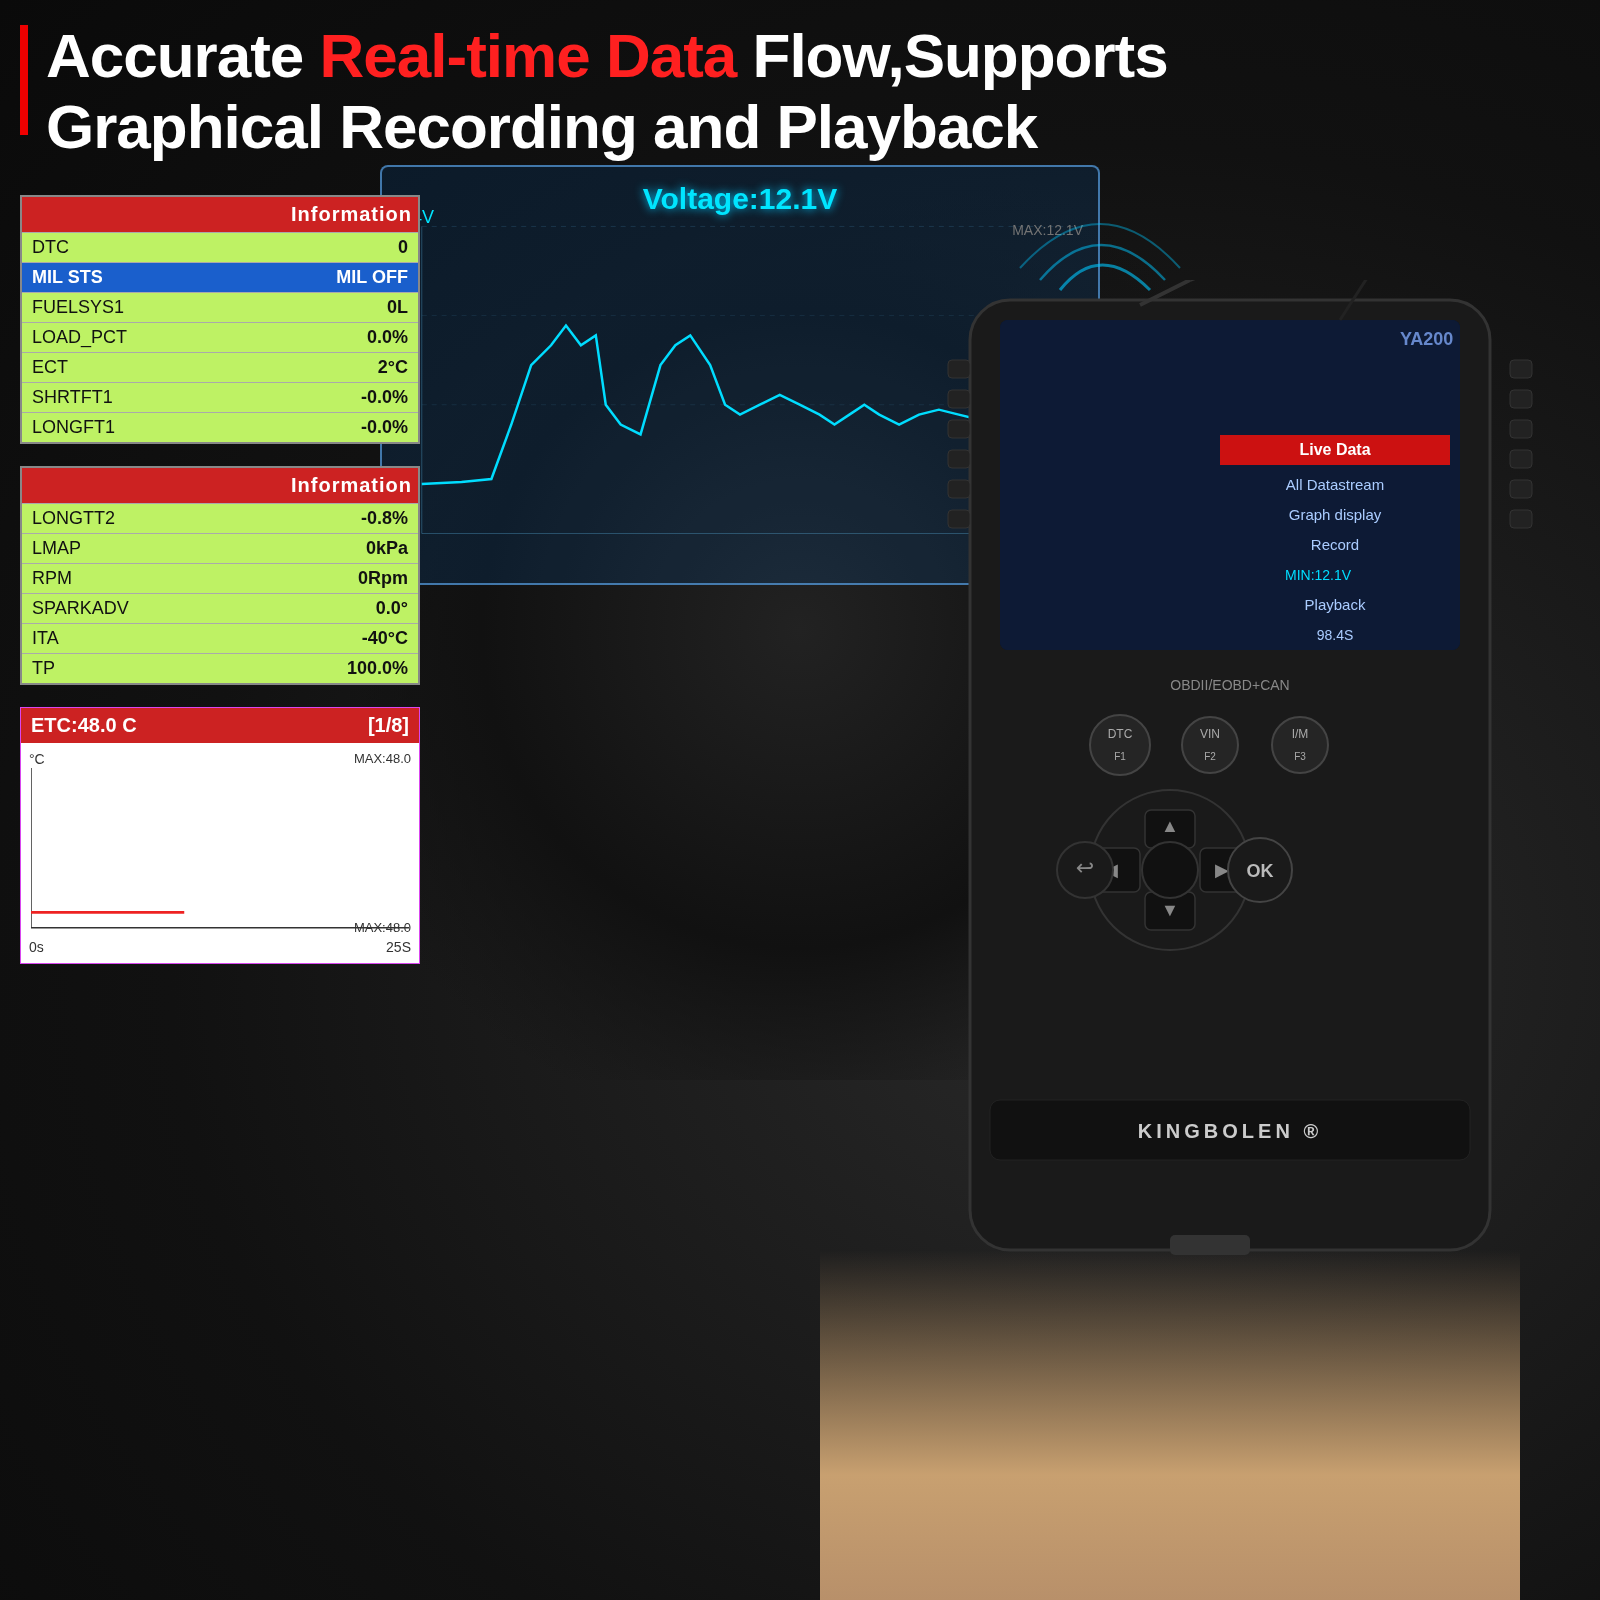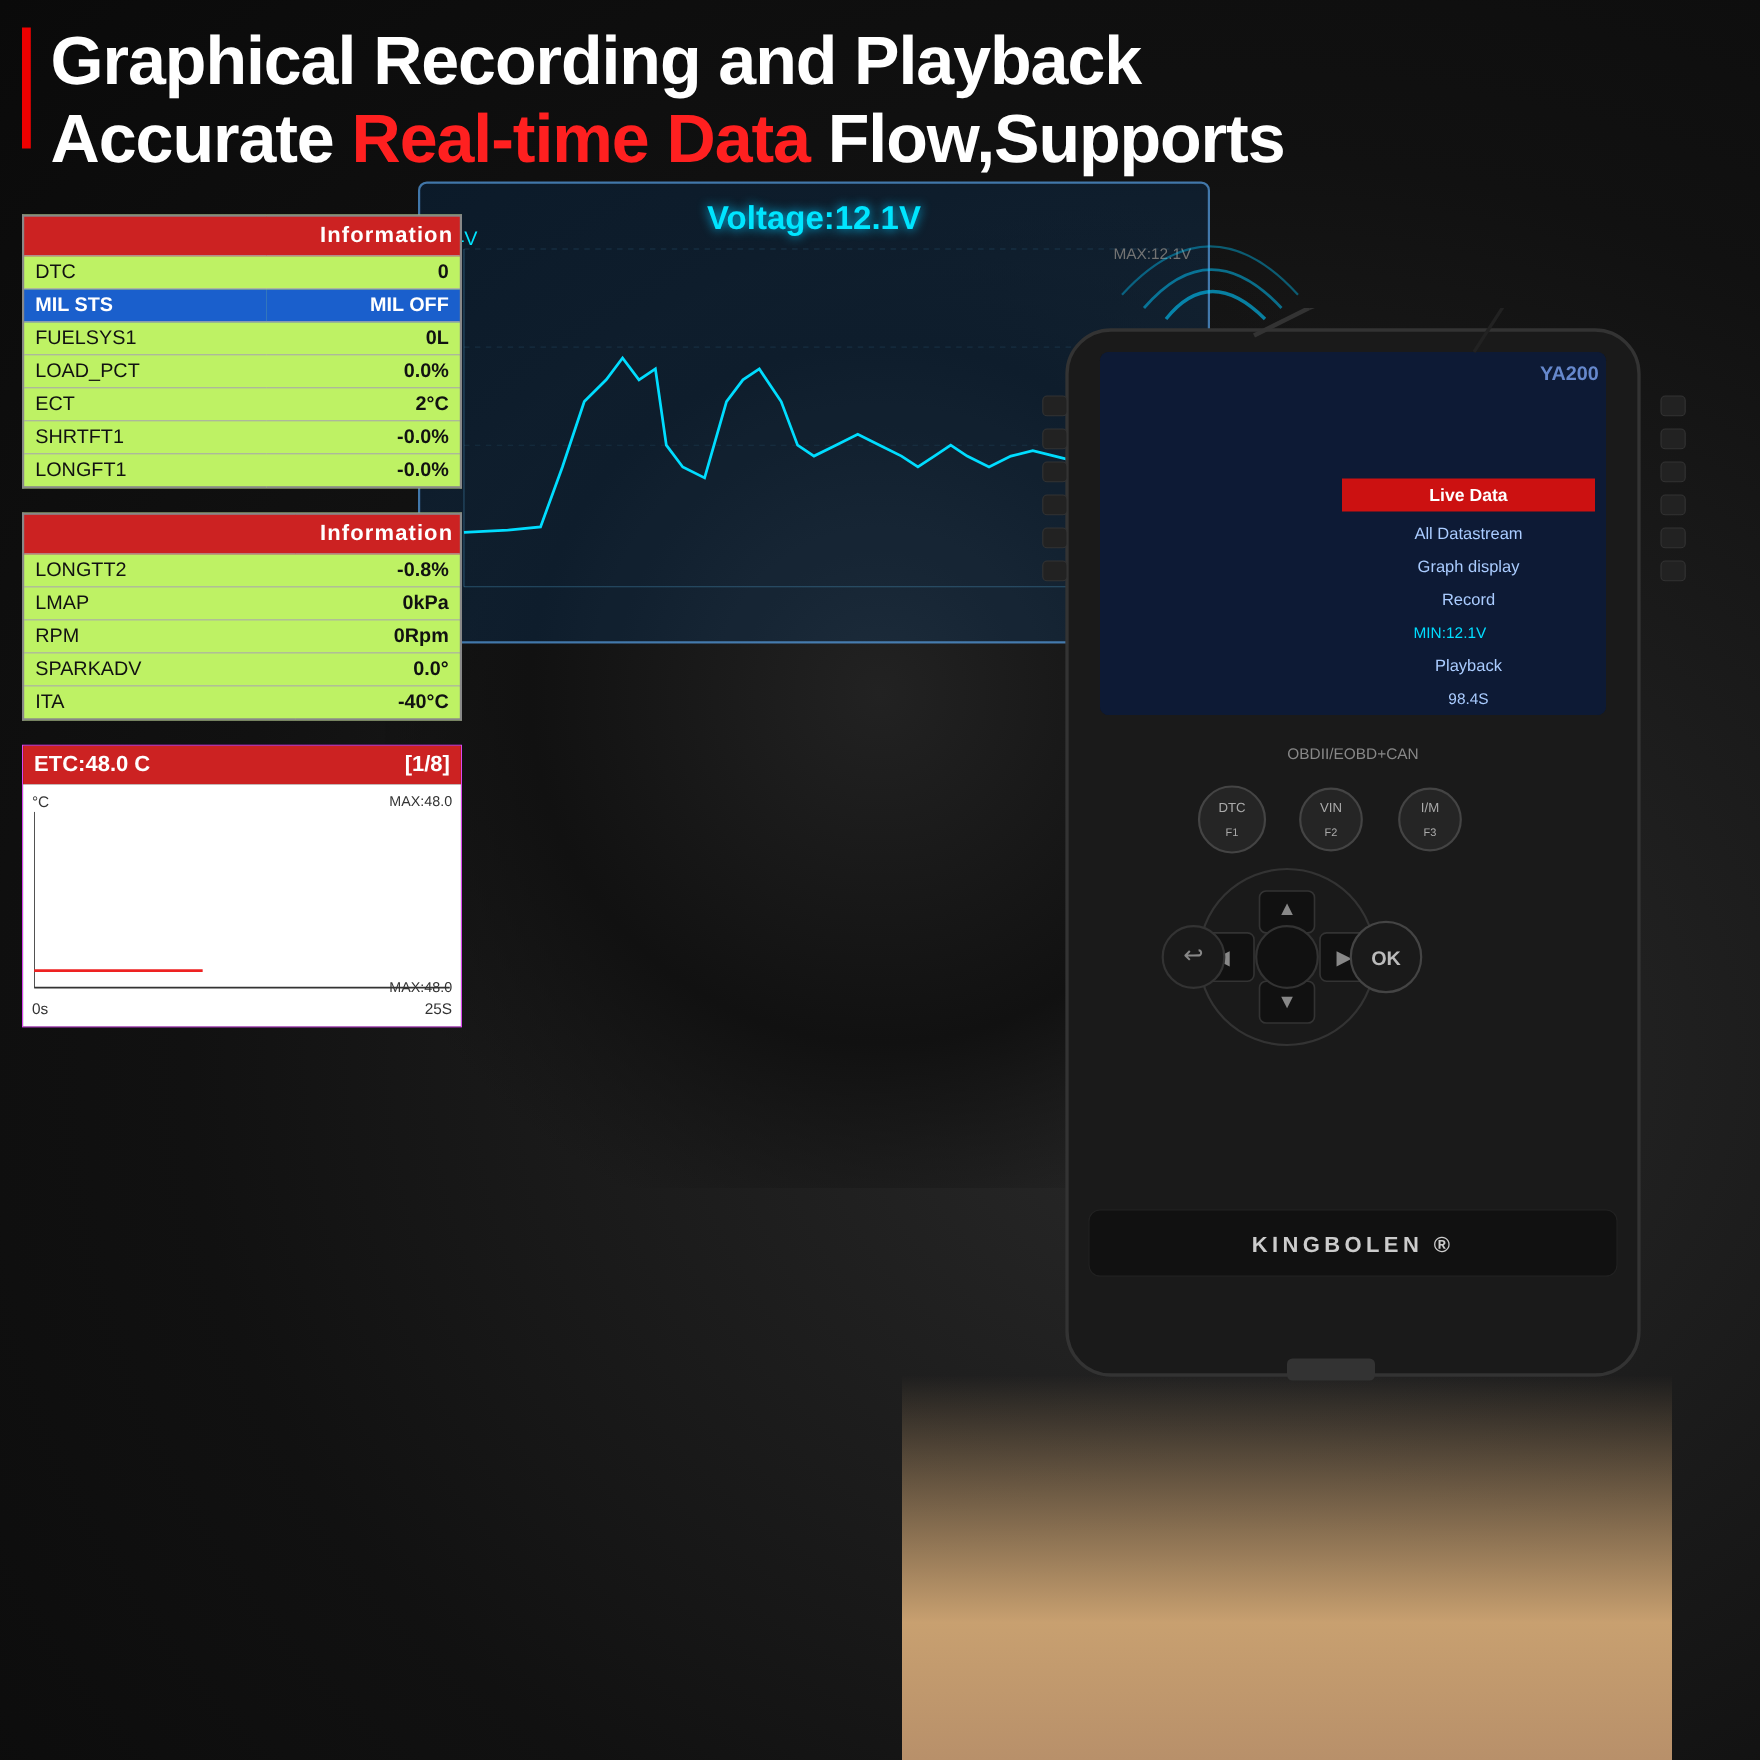--- a/index.html
+++ b/index.html
@@ -258,24 +258,24 @@
 </head>
 <body>
 
 <div class="bg-overlay"></div>
 <div class="engine-bg"></div>
 
 <div class="header">
   <div class="header-bar"></div>
   <div>
     <div class="header-text">
-      <span>Graphical Recording and Playback</span>
+      <span>Accurate </span><span class="red">Real-time Data</span><span> Flow,Supports</span>
     </div>
     <div class="header-text">
-      <span>Accurate </span><span class="red">Real-time Data</span><span> Flow,Supports</span>
+      <span>Graphical Recording and Playback</span>
     </div>
   </div>
 </div>
 
 <div class="left-panels">
 
   <table class="info-table">
     <thead>
       <tr>
         <td colspan="2" class="table-header">Information</td>
@@ -333,20 +333,24 @@
           <td>0Rpm</td>
         </tr>
         <tr>
           <td>SPARKADV</td>
           <td>0.0°</td>
         </tr>
         <tr>
           <td>ITA</td>
           <td>-40°C</td>
         </tr>
+        <tr>
+          <td>TP</td>
+          <td>100.0%</td>
+        </tr>
       </tbody>
   </table>
 
   <div class="graph-panel">
     <div class="graph-header">
       <span>ETC:48.0 C</span>
       <span class="graph-range">[1/8]</span>
     </div>
     <div class="graph-body">
       <span class="y-label">°C</span>

